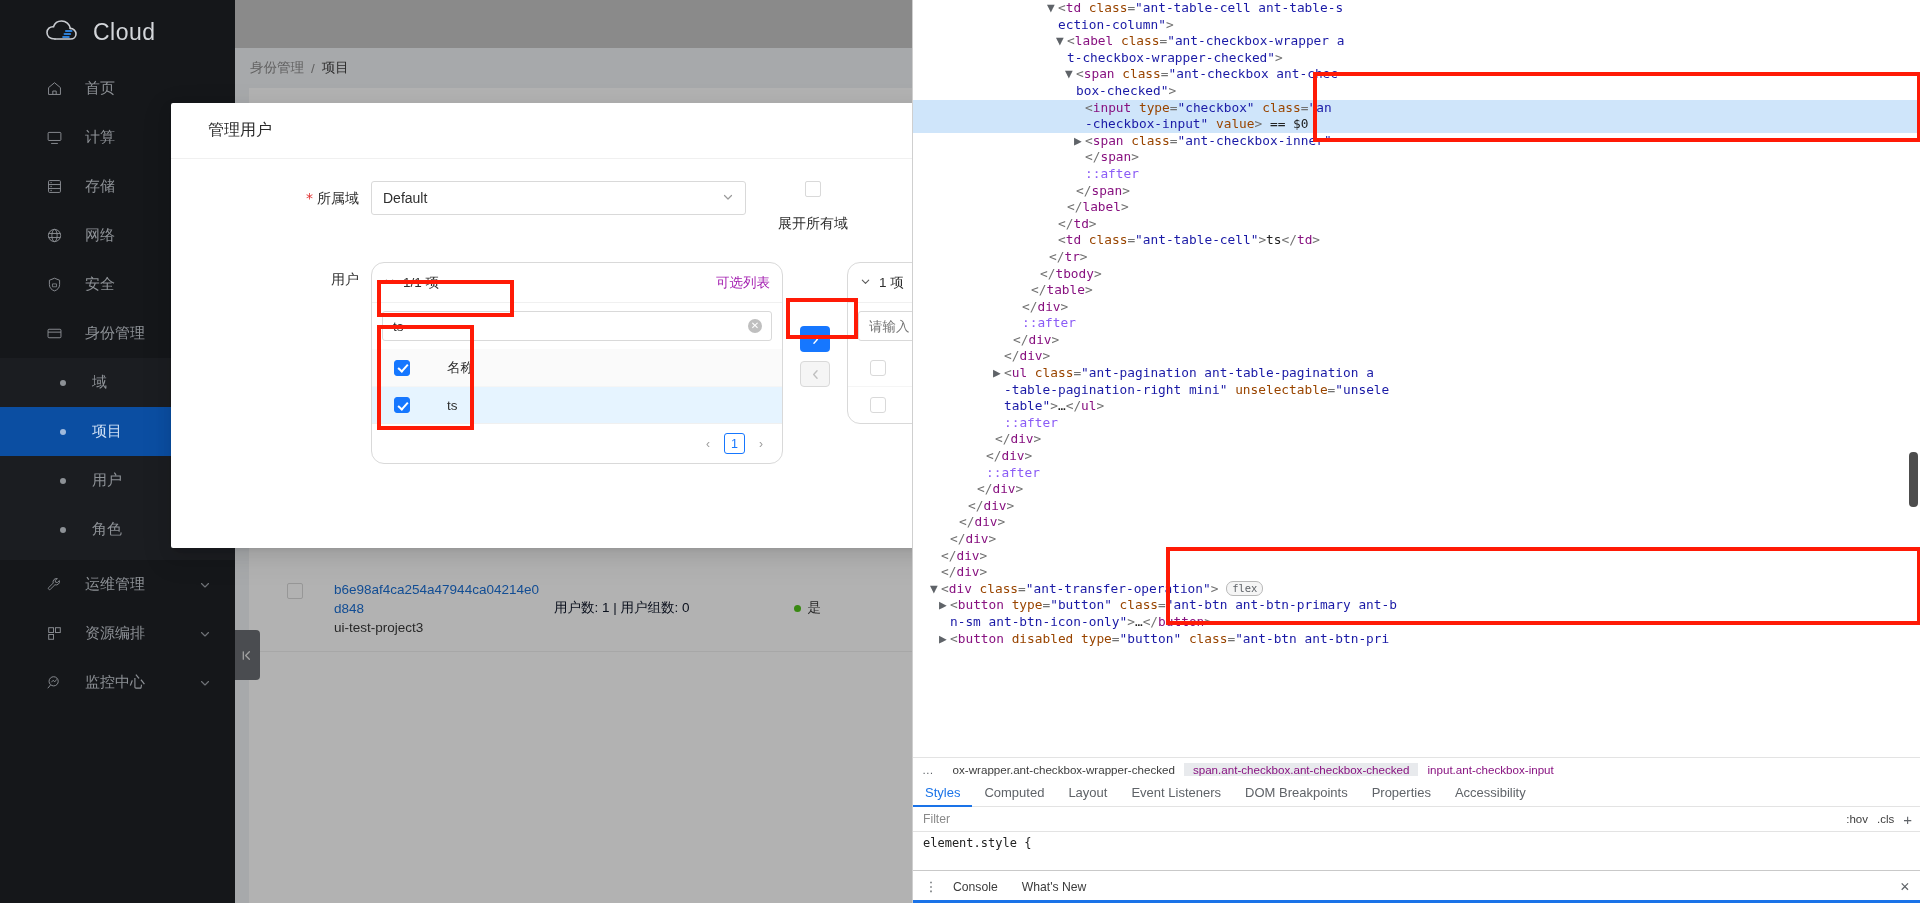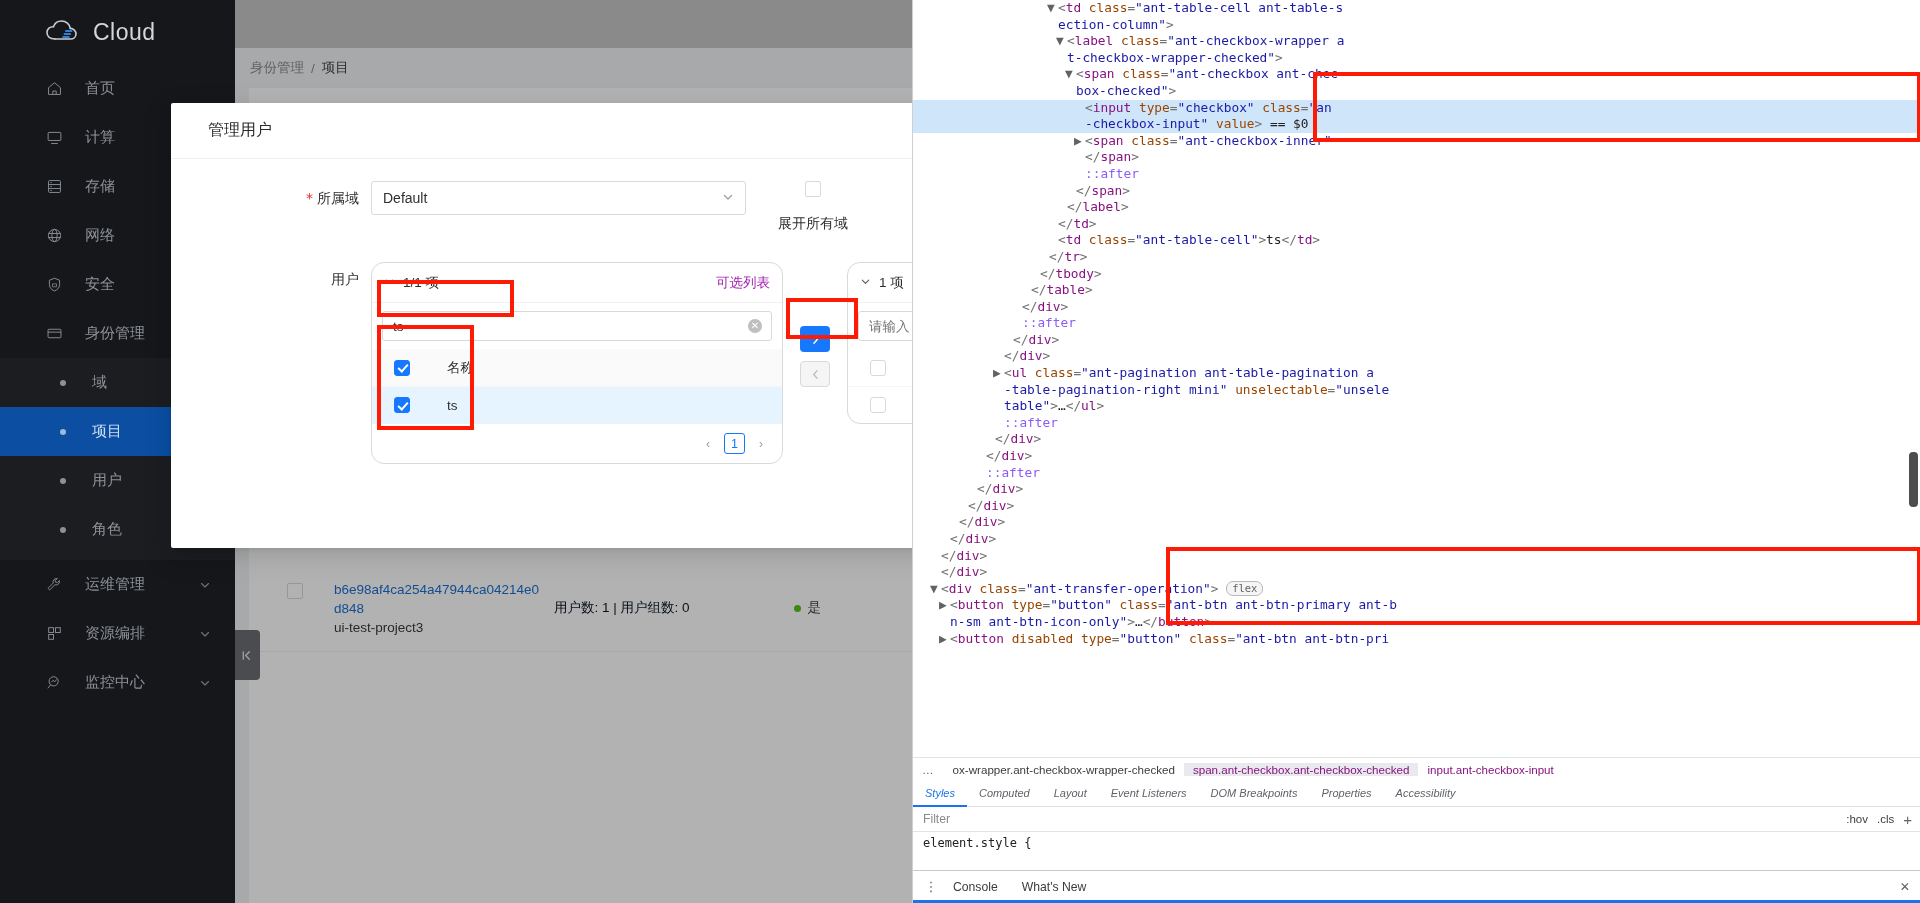--- a/index.html
+++ b/index.html
@@ -252,23 +252,22 @@
   }
   #dt-breadcrumb .bc {
     padding: 0 9px; white-space: nowrap;
   }
   #dt-breadcrumb .bc.sel { background: #e8eaed; }
   #dt-breadcrumb .bc.purple { color: #881280; }
   #dt-breadcrumb .bc.dots { color: #5f6368; letter-spacing: 1px; }
   #dt-tabs {
     position: absolute; left: 0; top: 780px; right: 0; height: 27px;
     border-bottom: 1px solid #e3e3e3; display: flex; align-items: center;
-    font-size: 11px; color: #5f6368; font-family: "Liberation Sans", sans-serif;
+    font-size: 13px; color: #5f6368; font-family: "Liberation Sans", sans-serif;
     gap: 0;
-    font-style: italic;
   }
   #dt-tabs .tab { padding: 0 12px; line-height: 26px; height: 27px; }
   #dt-tabs .tab.active { color: #1a73e8; border-bottom: 2px solid #1a73e8; }
   #dt-filter {
     position: absolute; left: 0; top: 807px; right: 0; height: 25px;
     border-bottom: 1px solid #e3e3e3; display: flex; align-items: center;
     padding-left: 10px; font-size: 12.2px; color: #8a8a8a;
     font-family: "Liberation Sans", sans-serif;
   }
   #dt-filter .right-tools {

